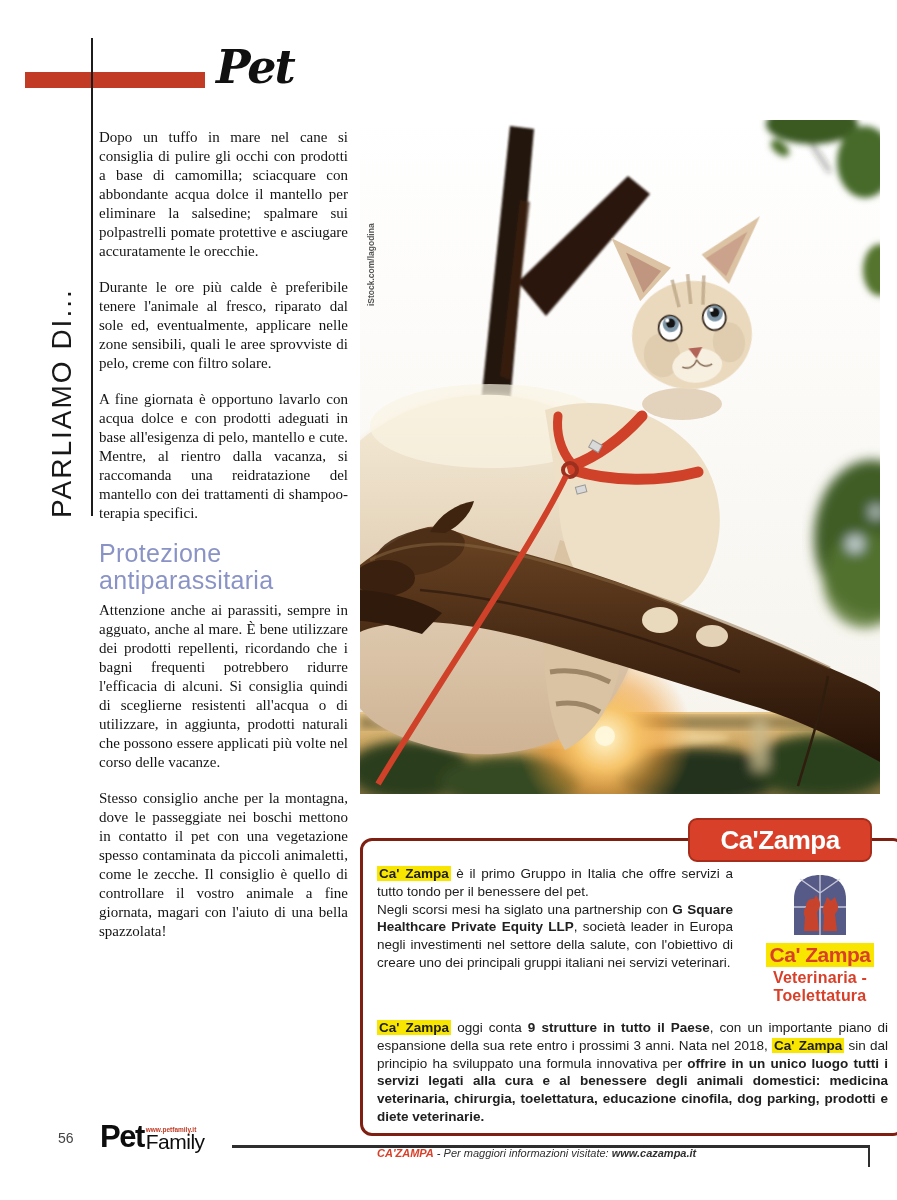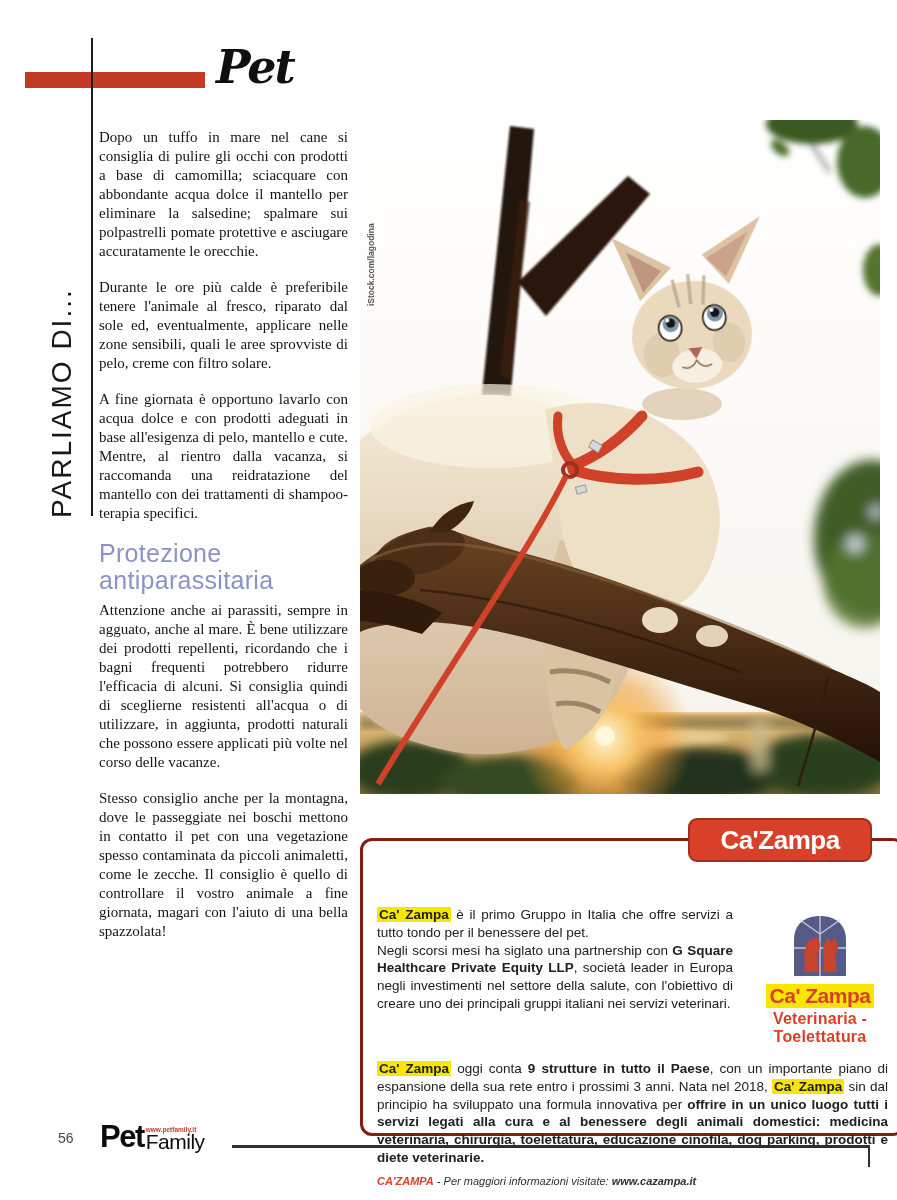--- a/index.html
+++ b/index.html
@@ -22,29 +22,29 @@
   
   .photo{position:absolute;left:360px;top:120px;width:520px;height:674px;overflow:hidden;}
   .credit{position:absolute;left:366px;top:130px;height:176px;writing-mode:vertical-rl;
         transform:rotate(180deg);font-size:8.5px;font-weight:700;color:#555;white-space:nowrap;}
   
   .cz-box{position:absolute;left:360px;top:838px;width:511px;height:260px;background:#fff;
         border:3px solid #7e1f12;border-radius:12px;padding:24px 14px 8px 14px;box-sizing:content-box;}
   .cz-badge{position:absolute;left:688px;top:818px;width:180px;height:40px;background:#d8402a;
         border:2px solid #a62d1b;border-radius:9px;display:flex;align-items:center;justify-content:center;
         color:#ffffff;font-weight:700;font-size:26px;letter-spacing:-.5px;z-index:5;}
-  .cz-row{display:flex;margin-top:41px;}
+  .cz-row{display:flex;}
   .cz-text{width:356px;}
   .cz-para{font-size:13.5px;line-height:17.8px;text-align:justify;color:#202020;}
   .cz-para .b{font-weight:700;}
   .cz-para .hl{background:#f8e500;font-weight:700;padding:0 2px;}
   .cz-para .i{font-style:italic;}
   .cz-para .red{color:#d8402a;}
   .cz-para2{margin-top:14px;}
-  .cz-foot{margin-top:7px;font-size:11px;line-height:14px;font-style:italic;color:#303030;text-align:left;}
+  .cz-foot{margin-top:20px;font-size:11px;line-height:14px;font-style:italic;color:#303030;text-align:left;}
   .cz-logo{margin-left:auto;width:136px;text-align:center;padding-top:8px;}
   .cz-logo-name{display:inline-block;background:#f8e500;color:#d8402a;font-weight:700;
         font-size:21px;padding:0 4px;margin-top:4px;letter-spacing:-.5px;}
   .cz-logo-tag{font-size:16px;font-weight:700;color:#d8402a;margin-top:2px;letter-spacing:.2px;}
   
   .pagenum{position:absolute;left:58px;top:1130px;font-size:14px;color:#444;}
   .pf-logo{position:absolute;left:100px;top:1122px;display:flex;align-items:flex-start;color:#0d0d0d;}
   .pf-pet{font-size:31px;font-weight:800;letter-spacing:-1.5px;line-height:30px;}
   .pf-stack{margin-left:2px;margin-top:4px;display:flex;flex-direction:column;}
   .pf-url{font-size:6.5px;font-weight:700;color:#c23b25;line-height:7px;}

